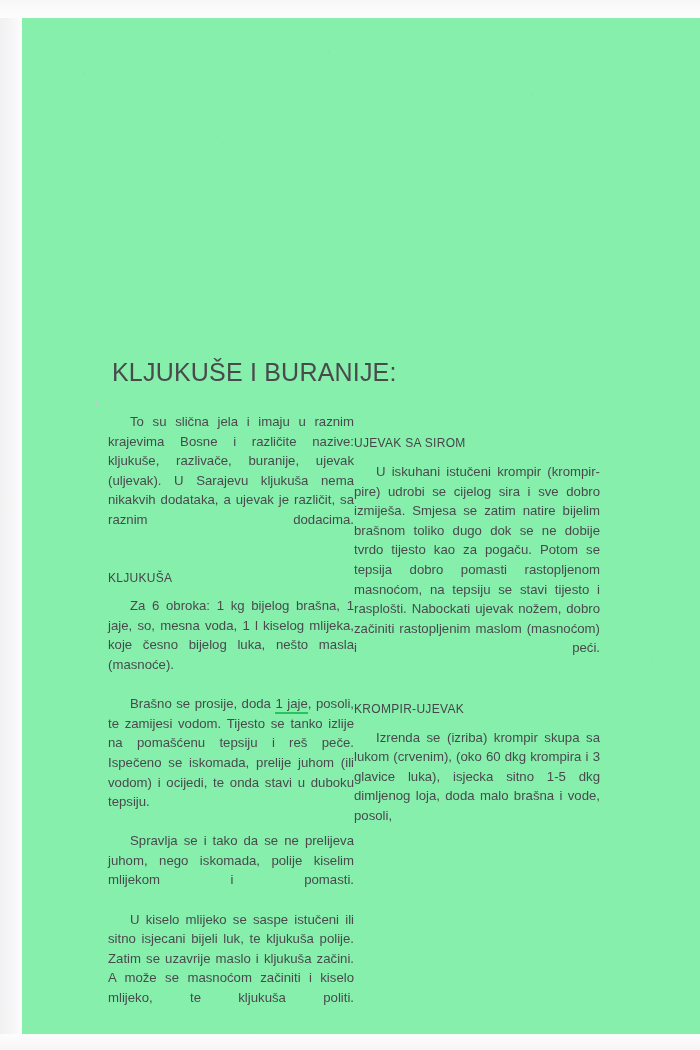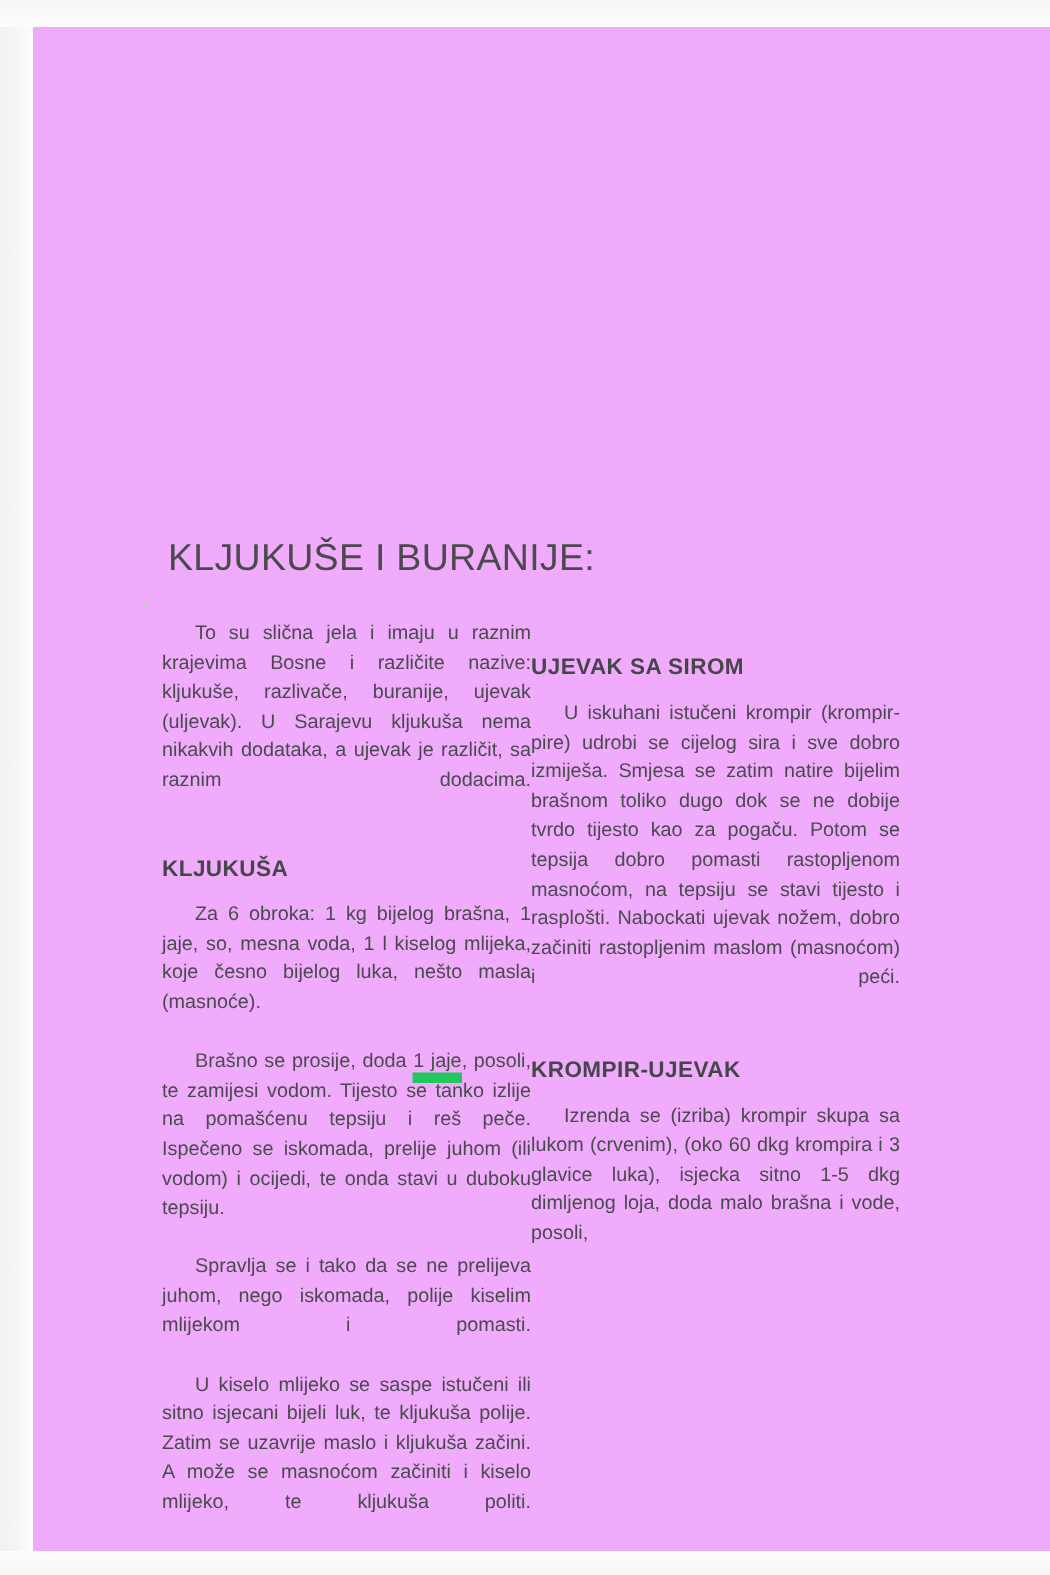--- a/index.html
+++ b/index.html
@@ -12,21 +12,21 @@
     background: #ffffff;
     font-family: "Liberation Sans", sans-serif;
     overflow: hidden;
   }
 
   
   #page {
     position: relative;
     width: 700px;
     height: 1050px;
-    background: #f0abfc;
+    background: #86efac;
     overflow: hidden;
   }
 
   
   .scan-edge-left {
     position: absolute;
     left: 0; top: 0;
     width: 22px; height: 1050px;
     background: linear-gradient(to right, #f1f1f3 0%, #f6f6f7 55%, #fdfdfd 100%);
     pointer-events: none;
@@ -95,22 +95,22 @@
     top: 412px;
     width: 510px;
     display: flex;
   }
   .col {
     width: 246px;
   }
 
   .section-head {
     margin: 0;
-    font-size: 15px;
-    font-weight: 700;
+    font-size: 12px;
+    font-weight: 400;
     letter-spacing: .3px;
     color: #46464a;
     white-space: nowrap;
   }
   .col-left .section-head { margin-top: 22px; margin-bottom: 11px; }
   .col-right .section-head { margin-top: 24px; margin-bottom: 12px; }
 
   p.para {
     margin: 0;
     font-size: 13.2px;
@@ -125,21 +125,21 @@
   p.para + p.para { margin-top: 0; }
 
   
   p.para:after {
     content: "";
     display: inline-block;
     width: 100%;
   }
 
   .u-mark {
-    border-bottom: 7px solid #22c55e;
+    border-bottom: 2px solid #22c55e;
     padding-bottom: 1px;
   }
 </style>
 </head>
 <body>
 
 <div id="page">
 
   <div class="scan-edge-left"></div>
   <div class="scan-edge-top"></div>

